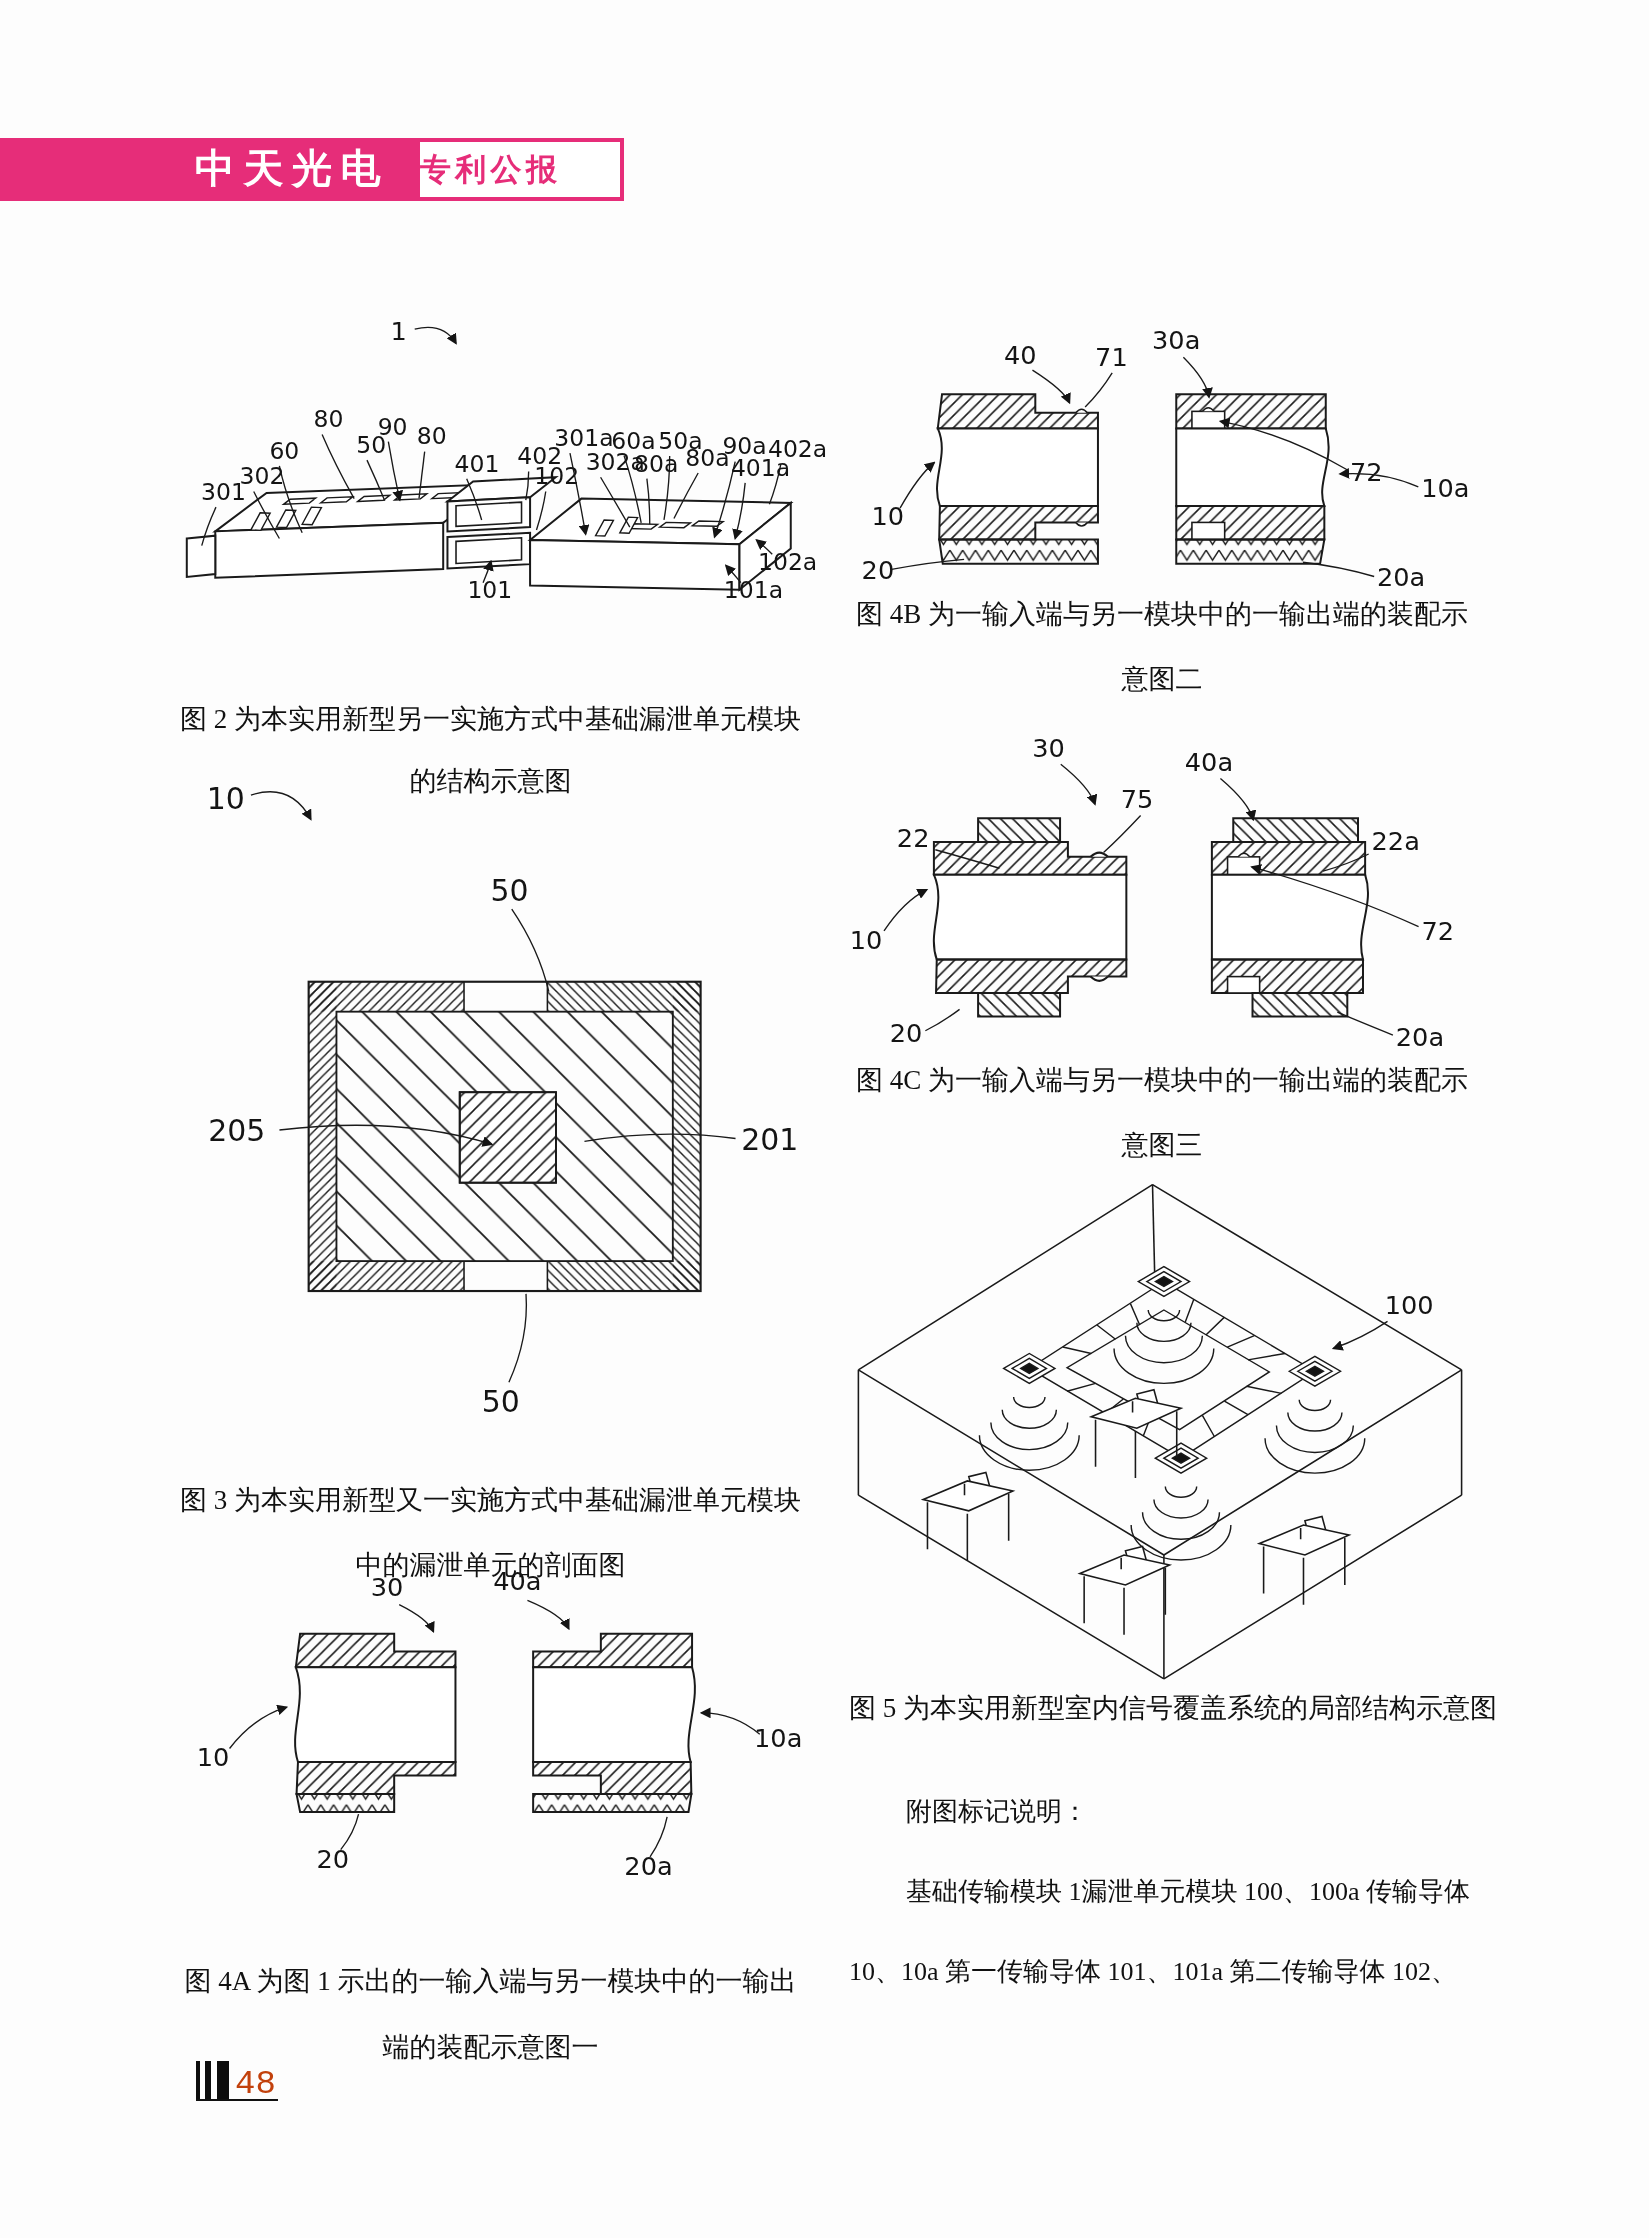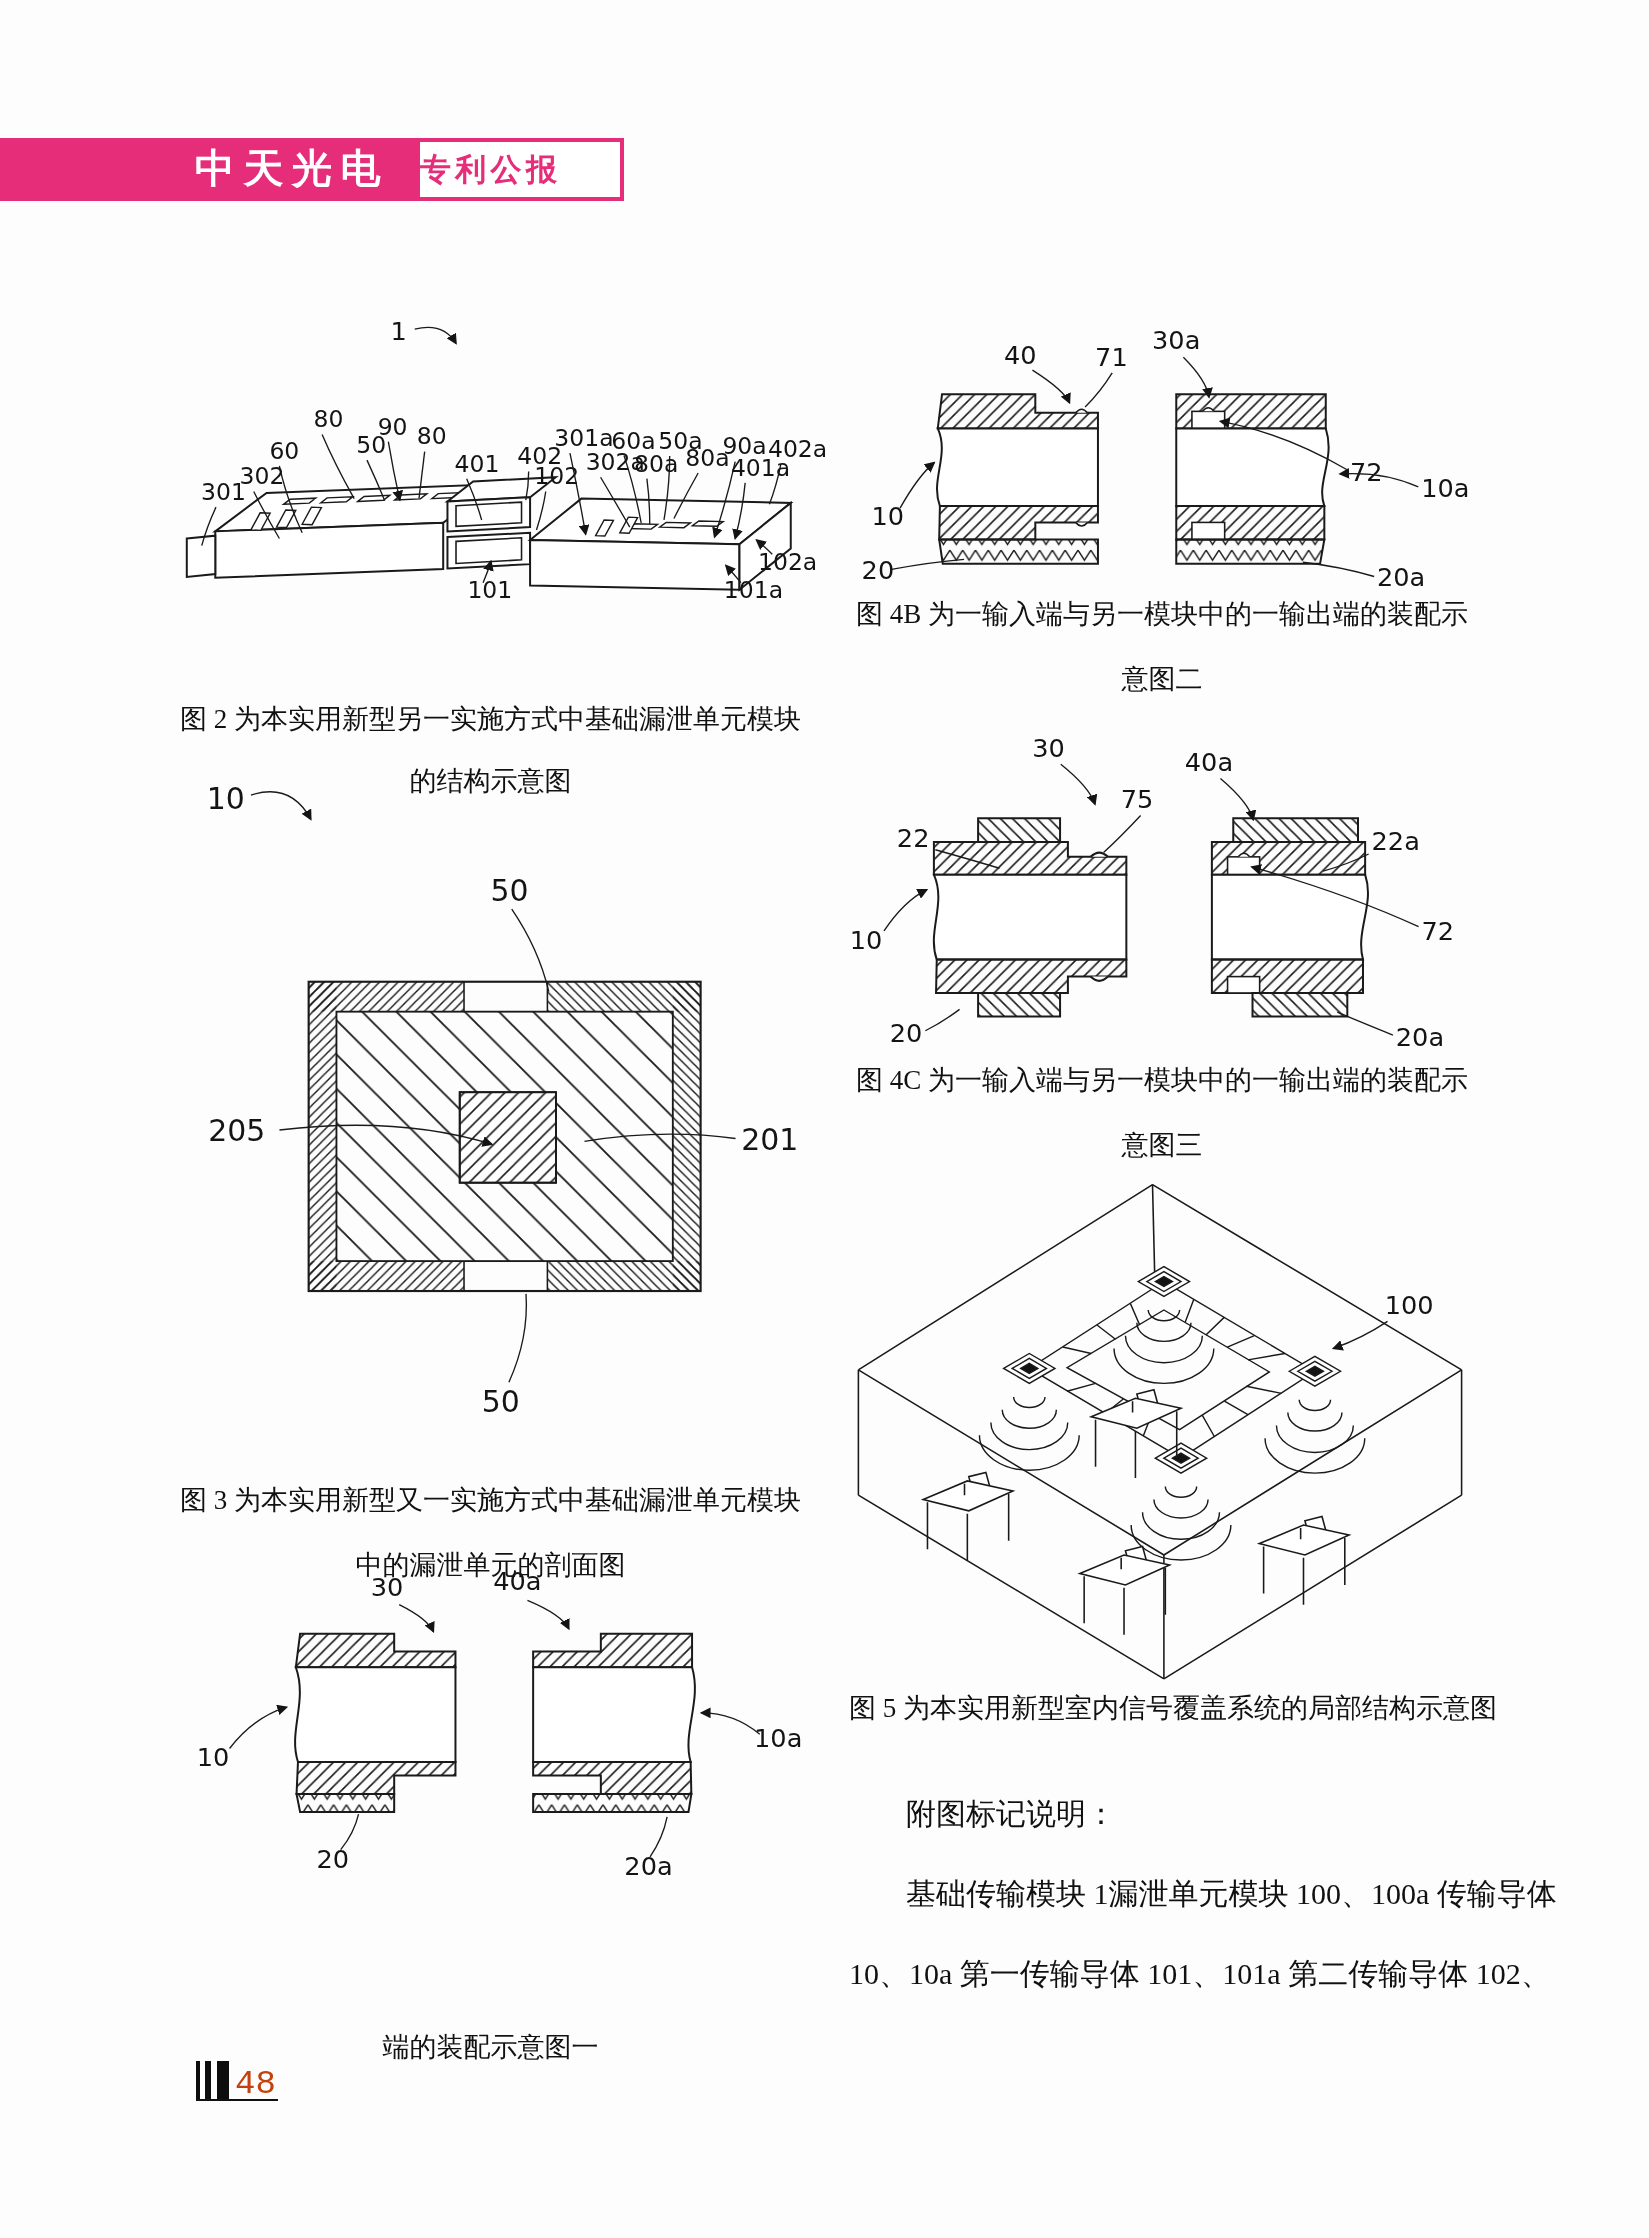--- a/index.html
+++ b/index.html
@@ -12,21 +12,21 @@
             font-family:"Liberation Serif",serif;text-align:center;line-height:46px;}
   .hdr-badge{position:absolute;left:416px;top:138px;width:208px;height:63px;
              box-sizing:border-box;border:4.3px solid #e62d79;background:#fff;
              display:flex;align-items:center;}
   .hdr-badge span{color:#e62d79;font-size:31px;font-weight:bold;letter-spacing:4.3px;
                   font-family:"Liberation Sans",sans-serif;}
   
   .cap{position:absolute;font-size:27px;color:#111;text-align:center;white-space:nowrap;}
   .capL{left:164px;width:653px;margin-top:48px;}
   .capR{left:834px;width:656px;}
-  .noteline{position:absolute;font-size:30px;color:#111;white-space:nowrap;}
+  .noteline{position:absolute;font-size:26px;color:#111;white-space:nowrap;}
   
   svg{position:absolute;overflow:visible;}
   svg text{font-family:"DejaVu Sans",sans-serif;fill:#141414;}
   .flbl{font-size:33px;}
   .flbl40{font-size:42px;}
   .flbl36{font-size:36px;}
   .ln{stroke:#1a1a1a;stroke-width:1.9;fill:none;}
   .ol{stroke:#1a1a1a;stroke-width:2.8;fill:#ffffff;}
   .olthin{stroke:#1a1a1a;stroke-width:2.2;fill:none;}
   
@@ -224,20 +224,21 @@
       <text x="276" y="2478" class="flbl36">10</text>
       <path class="ln" d="M322,2454 Q356,2410 402,2396" marker-end="url(#ar4a)"></path>
       <text x="1058" y="2452" class="flbl36">10a</text>
       <path class="ln" d="M1066,2434 Q1030,2404 984,2404" marker-end="url(#ar4a)"></path>
       <text x="444" y="2622" class="flbl36">20</text>
       <path class="ln" d="M478,2596 Q497,2572 503,2546"></path>
       <text x="876" y="2632" class="flbl36">20a</text>
       <path class="ln" d="M912,2606 Q930,2580 936,2550"></path>
     </g>
   </svg>
+  <div class="cap capL" style="top:1915px;">图 4A 为图 1 示出的一输入端与另一模块中的一输出</div>
   <div class="cap capL" style="top:1981px;">端的装配示意图一</div>
 
   <svg style="left:834px;top:306px;" width="713" height="299" viewBox="1170 430 1000 420">
     <defs>
       <marker id="ar4b" viewBox="0 0 10 10" refX="8.5" refY="5" markerWidth="8" markerHeight="8" orient="auto">
         <path d="M0,0 L10,5 L0,10 Z" fill="#141414"></path>
       </marker>
       <pattern id="h4b" width="17" height="17" patternUnits="userSpaceOnUse">
         <path d="M-4.25,4.25 l8.5,-8.5 M0,17 L17,0 M12.75,21.25 l8.5,-8.5" stroke="#1a1a1a" stroke-width="2.2" fill="none"></path>
       </pattern>

